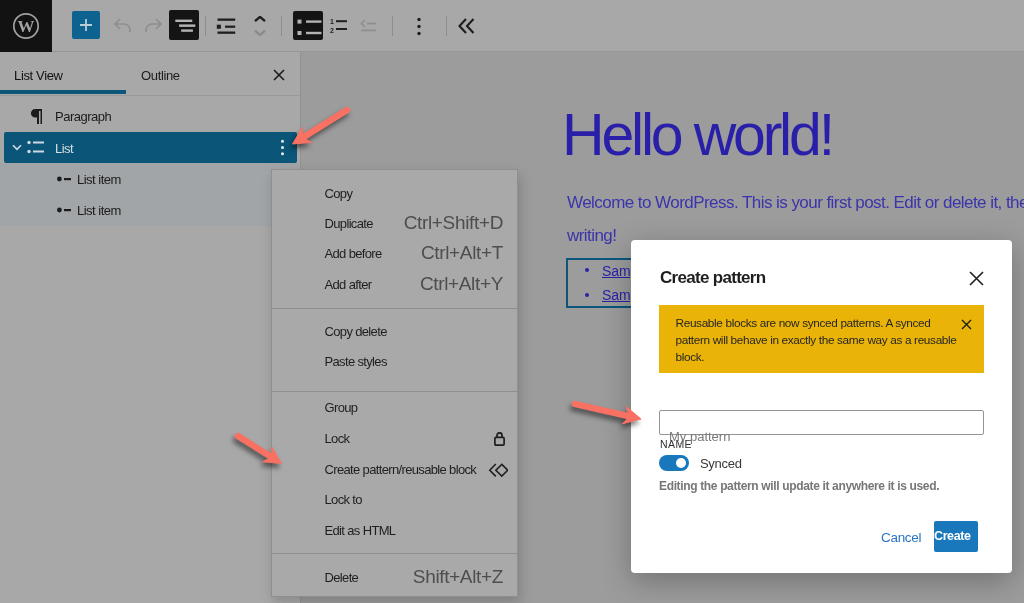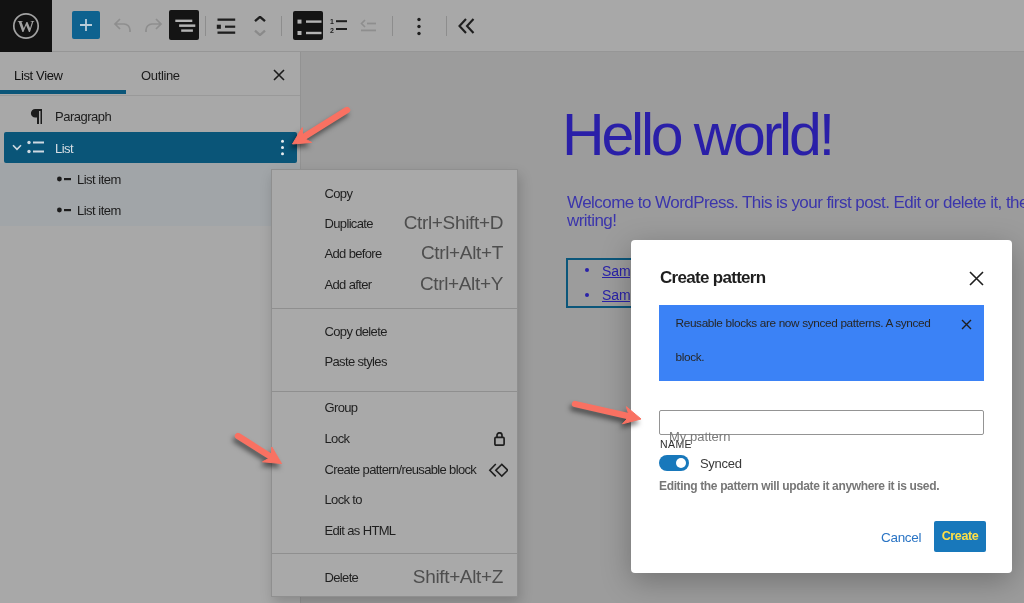--- a/index.html
+++ b/index.html
@@ -27,31 +27,31 @@
 .msep { position:absolute; left:0; width:245px; height:1px; background:#8f8f8f; }
 
 #h1 { left:562px; top:101px; font-size:59px; letter-spacing:-3.2px; color:#2a1fa8; font-weight:400; white-space:nowrap; }
 .para { left:567px; font-size:17px; color:#3b35ab; letter-spacing:-0.55px; white-space:nowrap; }
 #listbox { left:566px; top:258px; width:440px; height:50px; border:2px solid #0b567a; }
 .bullet { width:4px; height:4px; border-radius:50%; background:#2a22a8; }
 .slink { position:absolute; left:602px; font-size:14px; color:#2a22a8; text-decoration:underline; white-space:nowrap; transform:translateY(-50%); }
 
 #modal { left:631px; top:240px; width:381px; height:333px; background:#fff; border-radius:4px; box-shadow:0 8px 30px rgba(0,0,0,0.28); }
 #mtitle { font-size:17px; font-weight:700; letter-spacing:-0.7px; color:#1e1e1e; }
-#notice { left:28px; top:65px; width:325px; height:76px; background:#3b82f6;text-align:center; }
+#notice { left:28px; top:65px; width:325px; height:68px; background:#eab308;text-align:center; }
 .ntxt { position:absolute; left:16.5px; font-size:11.8px; color:#262626; letter-spacing:-0.35px; white-space:nowrap; }
 #namelbl { position:absolute; left:29px; top:151px; font-size:10.5px; letter-spacing:0.4px; color:#2e2e2e; font-weight:400;margin-top:47px; }
 #inp { position:absolute; left:28px; top:170px; width:325px; height:25px; border:1px solid #949494; border-radius:2px; background:#fff; }
 #ph { position:absolute; left:9px; top:50%; transform:translateY(-50%); font-size:13px; color:#7b7b7b;margin-top:13px; }
 #toggle { position:absolute; left:28px; top:215px; width:30px; height:16px; border-radius:8px; background:#1878bb; }
 #knob { position:absolute; right:3px; top:3px; width:10px; height:10px; border-radius:50%; background:#fff; }
 #synced { position:absolute; left:69px; top:216px; font-size:13px; color:#3a3a3a; letter-spacing:-0.3px;text-align:right; }
 #help { position:absolute; left:28px; top:239px; font-size:12px; color:#777; letter-spacing:-0.35px;font-weight:bold; }
 #cancel { position:absolute; left:250px; top:290px; font-size:13.5px; color:#2a74c4; letter-spacing:-0.3px; }
-#createbtn { position:absolute; left:303px; top:281px; width:52px; height:31px; background:#1878bb; border-radius:2px; color:#fde047; font-size:12.5px; font-weight:700; text-align:center; line-height:31px; letter-spacing:-0.4px; }
+#createbtn { position:absolute; left:303px; top:281px; width:44px; height:31px; background:#1878bb; border-radius:2px; color:#ffffff; font-size:12.5px; font-weight:700; text-align:left; line-height:31px; letter-spacing:-0.4px; }
 
 #arrows { left:0; top:0; width:1024px; height:603px; pointer-events:none; }
 .ic { position:absolute; }
 </style></head>
 <body>
 
 <div class="abs" id="topbar"></div>
 <div class="abs" id="wplogo"></div>
 <svg class="abs ic" style="left:8px;top:8px" width="36" height="36" viewBox="0 0 36 36">
  <circle cx="18" cy="18" r="12.2" fill="none" stroke="#a2a2a2" stroke-width="1.7"></circle>
@@ -159,21 +159,21 @@
   </svg>
 <div class="abs treetxt" style="left:77px;top:172px">List item</div>
 <svg class="abs ic" style="left:57px;top:207px" width="14" height="6" viewBox="0 0 14 6">
     <circle cx="2.4" cy="3" r="2.4" fill="#1c1c1c"></circle>
     <rect x="7" y="2" width="7" height="2.2" fill="#1c1c1c"></rect>
   </svg>
 <div class="abs treetxt" style="left:77px;top:203px">List item</div>
 
 <div class="abs" id="h1">Hello world!</div>
 <div class="abs para" style="top:192.5px">Welcome to WordPress. This is your first post. Edit or delete it, then start</div>
-<div class="abs para" style="top:211px">writing!</div>
+<div class="abs para" style="top:226px">writing!</div>
 <div class="abs" id="listbox"></div>
 <div class="abs bullet" style="left:585px;top:268px"></div>
 <div class="abs bullet" style="left:585px;top:293px"></div>
 <div class="slink" style="top:270.5px">Sample Page</div>
 <div class="slink" style="top:295px">Sample Page</div>
 
 <div class="abs" id="menu">
   <div class="mi" style="top:22.8px">Copy</div>
   <div class="mi" style="top:52.7px">Duplicate</div>
     <div class="ms" style="top:52.7px">Ctrl+Shift+D</div>
@@ -203,20 +203,21 @@
   </svg>
 </div>
 
 <div class="abs" id="modal">
   <div id="mtitle" style="left:29px;top:28px;position:absolute">Create pattern</div>
   <svg style="position:absolute;left:338px;top:31px" width="15" height="15" viewBox="0 0 15 15">
       <path d="M1 1l13 13M14 1 1 14" stroke="#1e1e1e" stroke-width="1.6"></path>
     </svg>
   <div id="notice" style="position:absolute">
     <div class="ntxt" style="top:11px">Reusable blocks are now synced patterns. A synced</div>
+    <div class="ntxt" style="top:28px">pattern will behave in exactly the same way as a reusable</div>
     <div class="ntxt" style="top:45px">block.</div>
     <svg style="position:absolute;left:302px;top:14px" width="11" height="11" viewBox="0 0 11 11">
         <path d="M1 1l9 9M10 1 1 10" stroke="#1e1e1e" stroke-width="1.4"></path>
       </svg>
   </div>
   <div id="namelbl">NAME</div>
   <div id="inp">
       <div id="ph">My pattern</div>
     </div>
   <div id="toggle">

